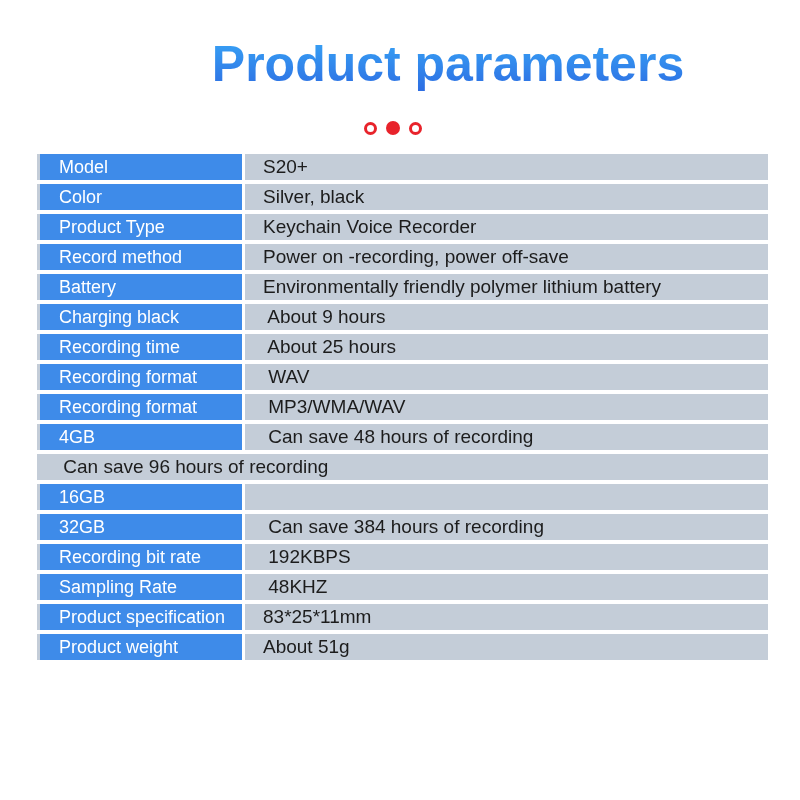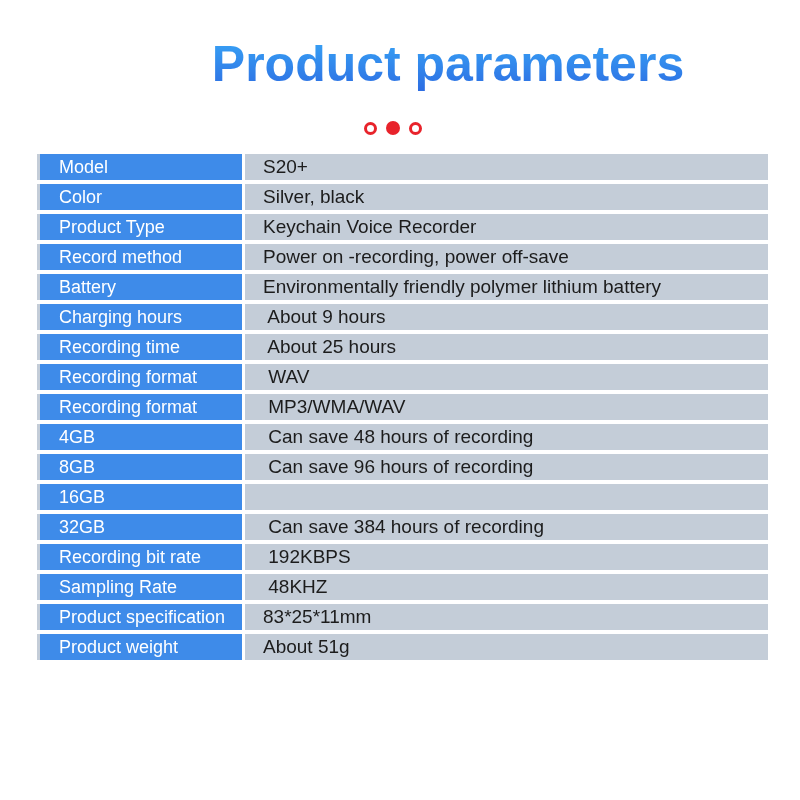--- a/index.html
+++ b/index.html
@@ -137,21 +137,21 @@
     <div class="row-label">Record method</div>
     <div class="row-value">Power on -recording, power off-save</div>
   </div>
 
   <div class="row">
     <div class="row-label">Battery</div>
     <div class="row-value">Environmentally friendly polymer lithium battery</div>
   </div>
 
   <div class="row">
-    <div class="row-label">Charging hours</div>
+    <div class="row-label">Charging black</div>
     <div class="row-value"> About 9 hours</div>
   </div>
 
   <div class="row">
     <div class="row-label">Recording time</div>
     <div class="row-value"> About 25 hours</div>
   </div>
 
   <div class="row">
     <div class="row-label">Recording format</div>
@@ -162,21 +162,20 @@
     <div class="row-label">Recording format</div>
     <div class="row-value"> MP3/WMA/WAV</div>
   </div>
 
   <div class="row">
     <div class="row-label">4GB</div>
     <div class="row-value"> Can save 48 hours of recording</div>
   </div>
 
   <div class="row">
-    <div class="row-label">8GB</div>
     <div class="row-value"> Can save 96 hours of recording</div>
   </div>
 
   <div class="row">
     <div class="row-label">16GB</div>
   </div>
 
   <div class="row">
     <div class="row-label">32GB</div>
     <div class="row-value"> Can save 384 hours of recording</div>

